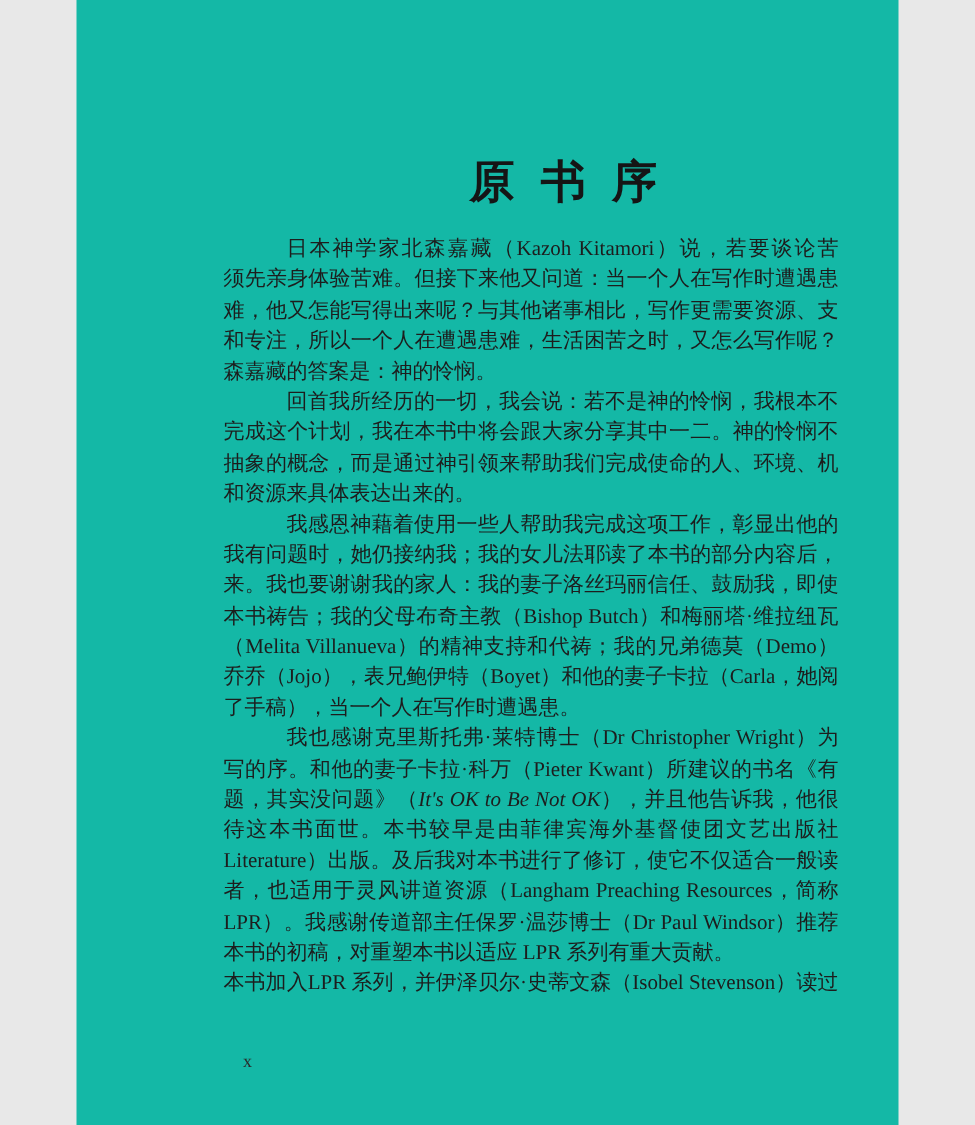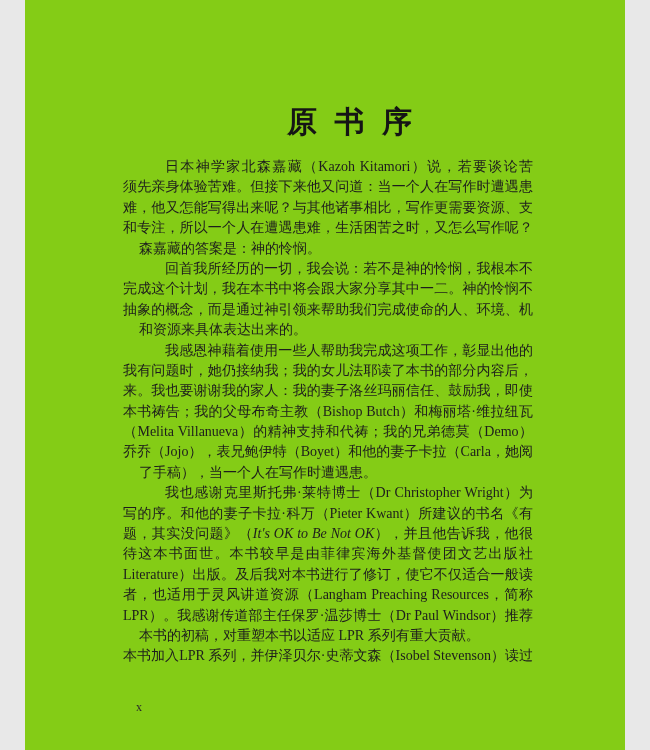--- a/index.html
+++ b/index.html
@@ -1,21 +1,21 @@
 <!DOCTYPE html>
 <html lang="zh"><head>
 <meta charset="utf-8">
 <style>
   html, body { margin: 0; padding: 0; background: #e8e8e8; }
   .page {
     position: relative;
-    width: 600px;
+    width: 548px;
     height: 750px;
     margin: 0 auto;
-    background: #84cc16;
+    background: #14b8a6;
     font-family: "Liberation Serif", "DejaVu Serif", serif;
     color: #1d1d1d;
     overflow: hidden;
   }
   .title {
     position: absolute;
     top: 84px;
     left: 0;
     width: 650px;
     text-align: center;
@@ -36,21 +36,21 @@
   }
   .paragraph { margin: 0; padding: 0; }
   .line {
     height: 20.4px;
     overflow: hidden;
     text-align: justify;
     text-align-last: justify;
     white-space: normal;
   }
   .line.indent { text-indent: 3em; }
-  .line.plast { text-align-last: left; margin-left: 16px; }
+  .line.plast { text-align-last: left; }
   .line i { }
   .folio {
     position: absolute;
     left: 111px;
     top: 700px;
     font-size: 12px;
     color: #2a2a2a;
   }
 </style>
 </head>

